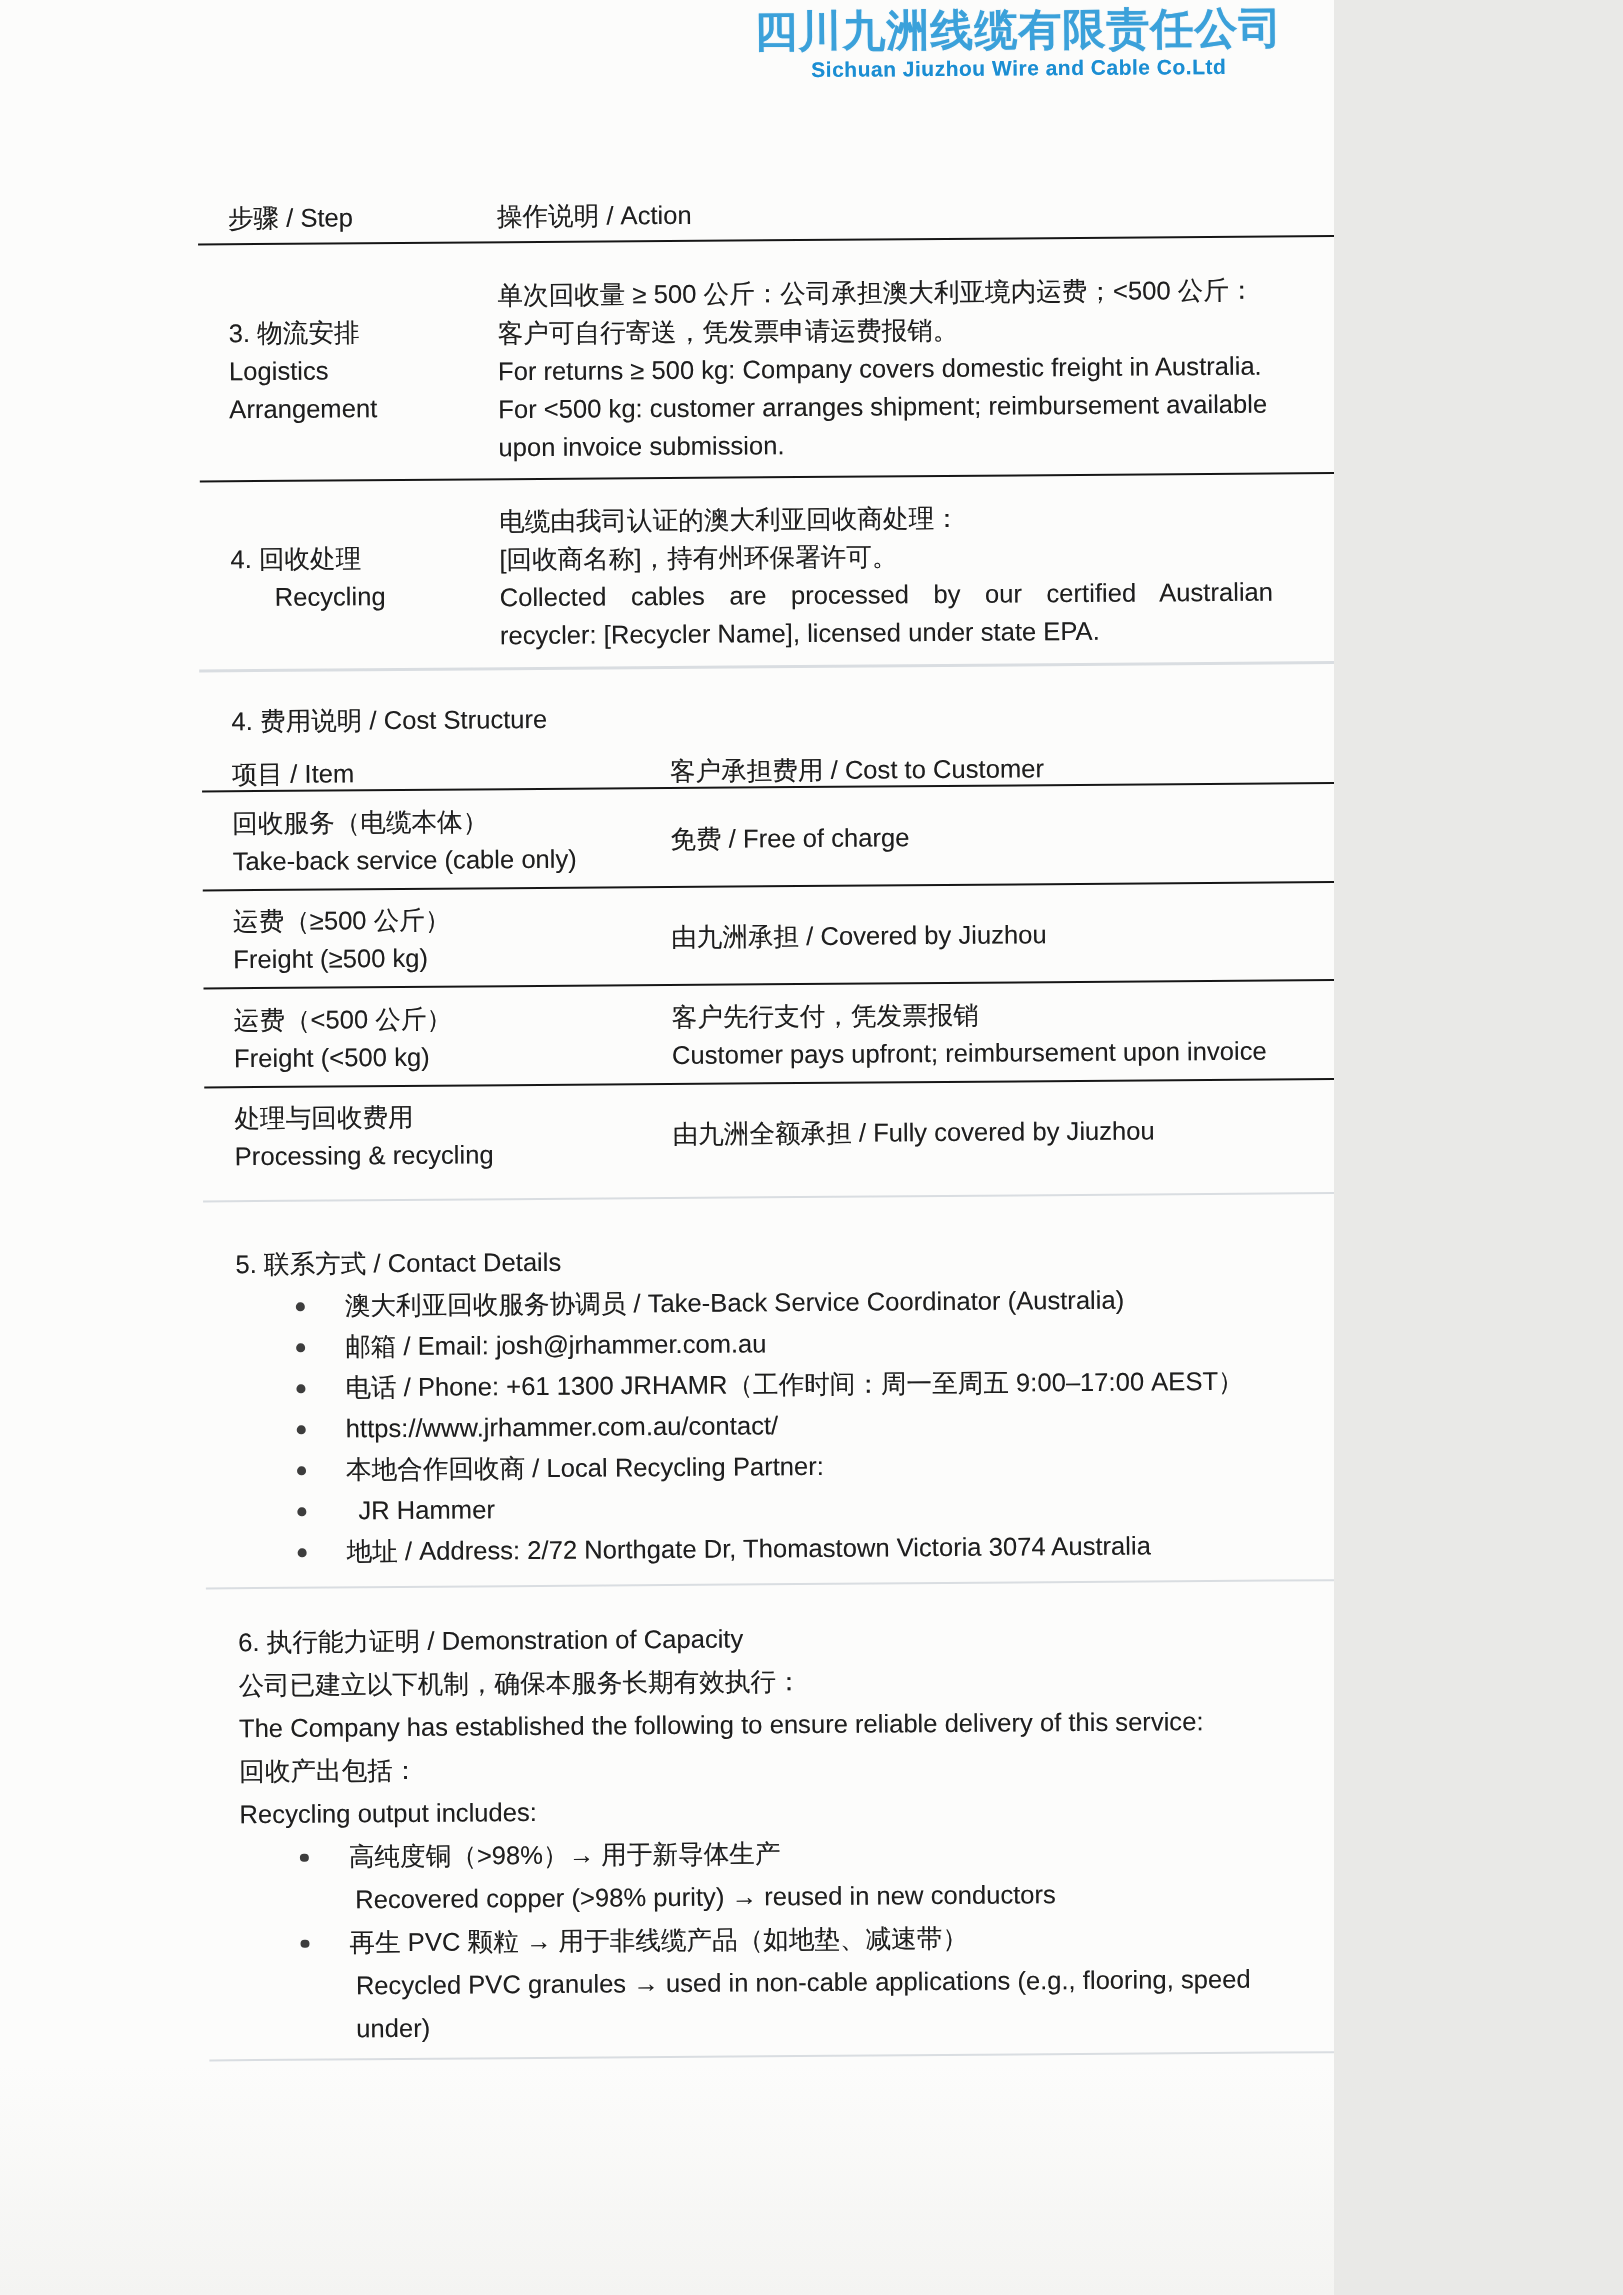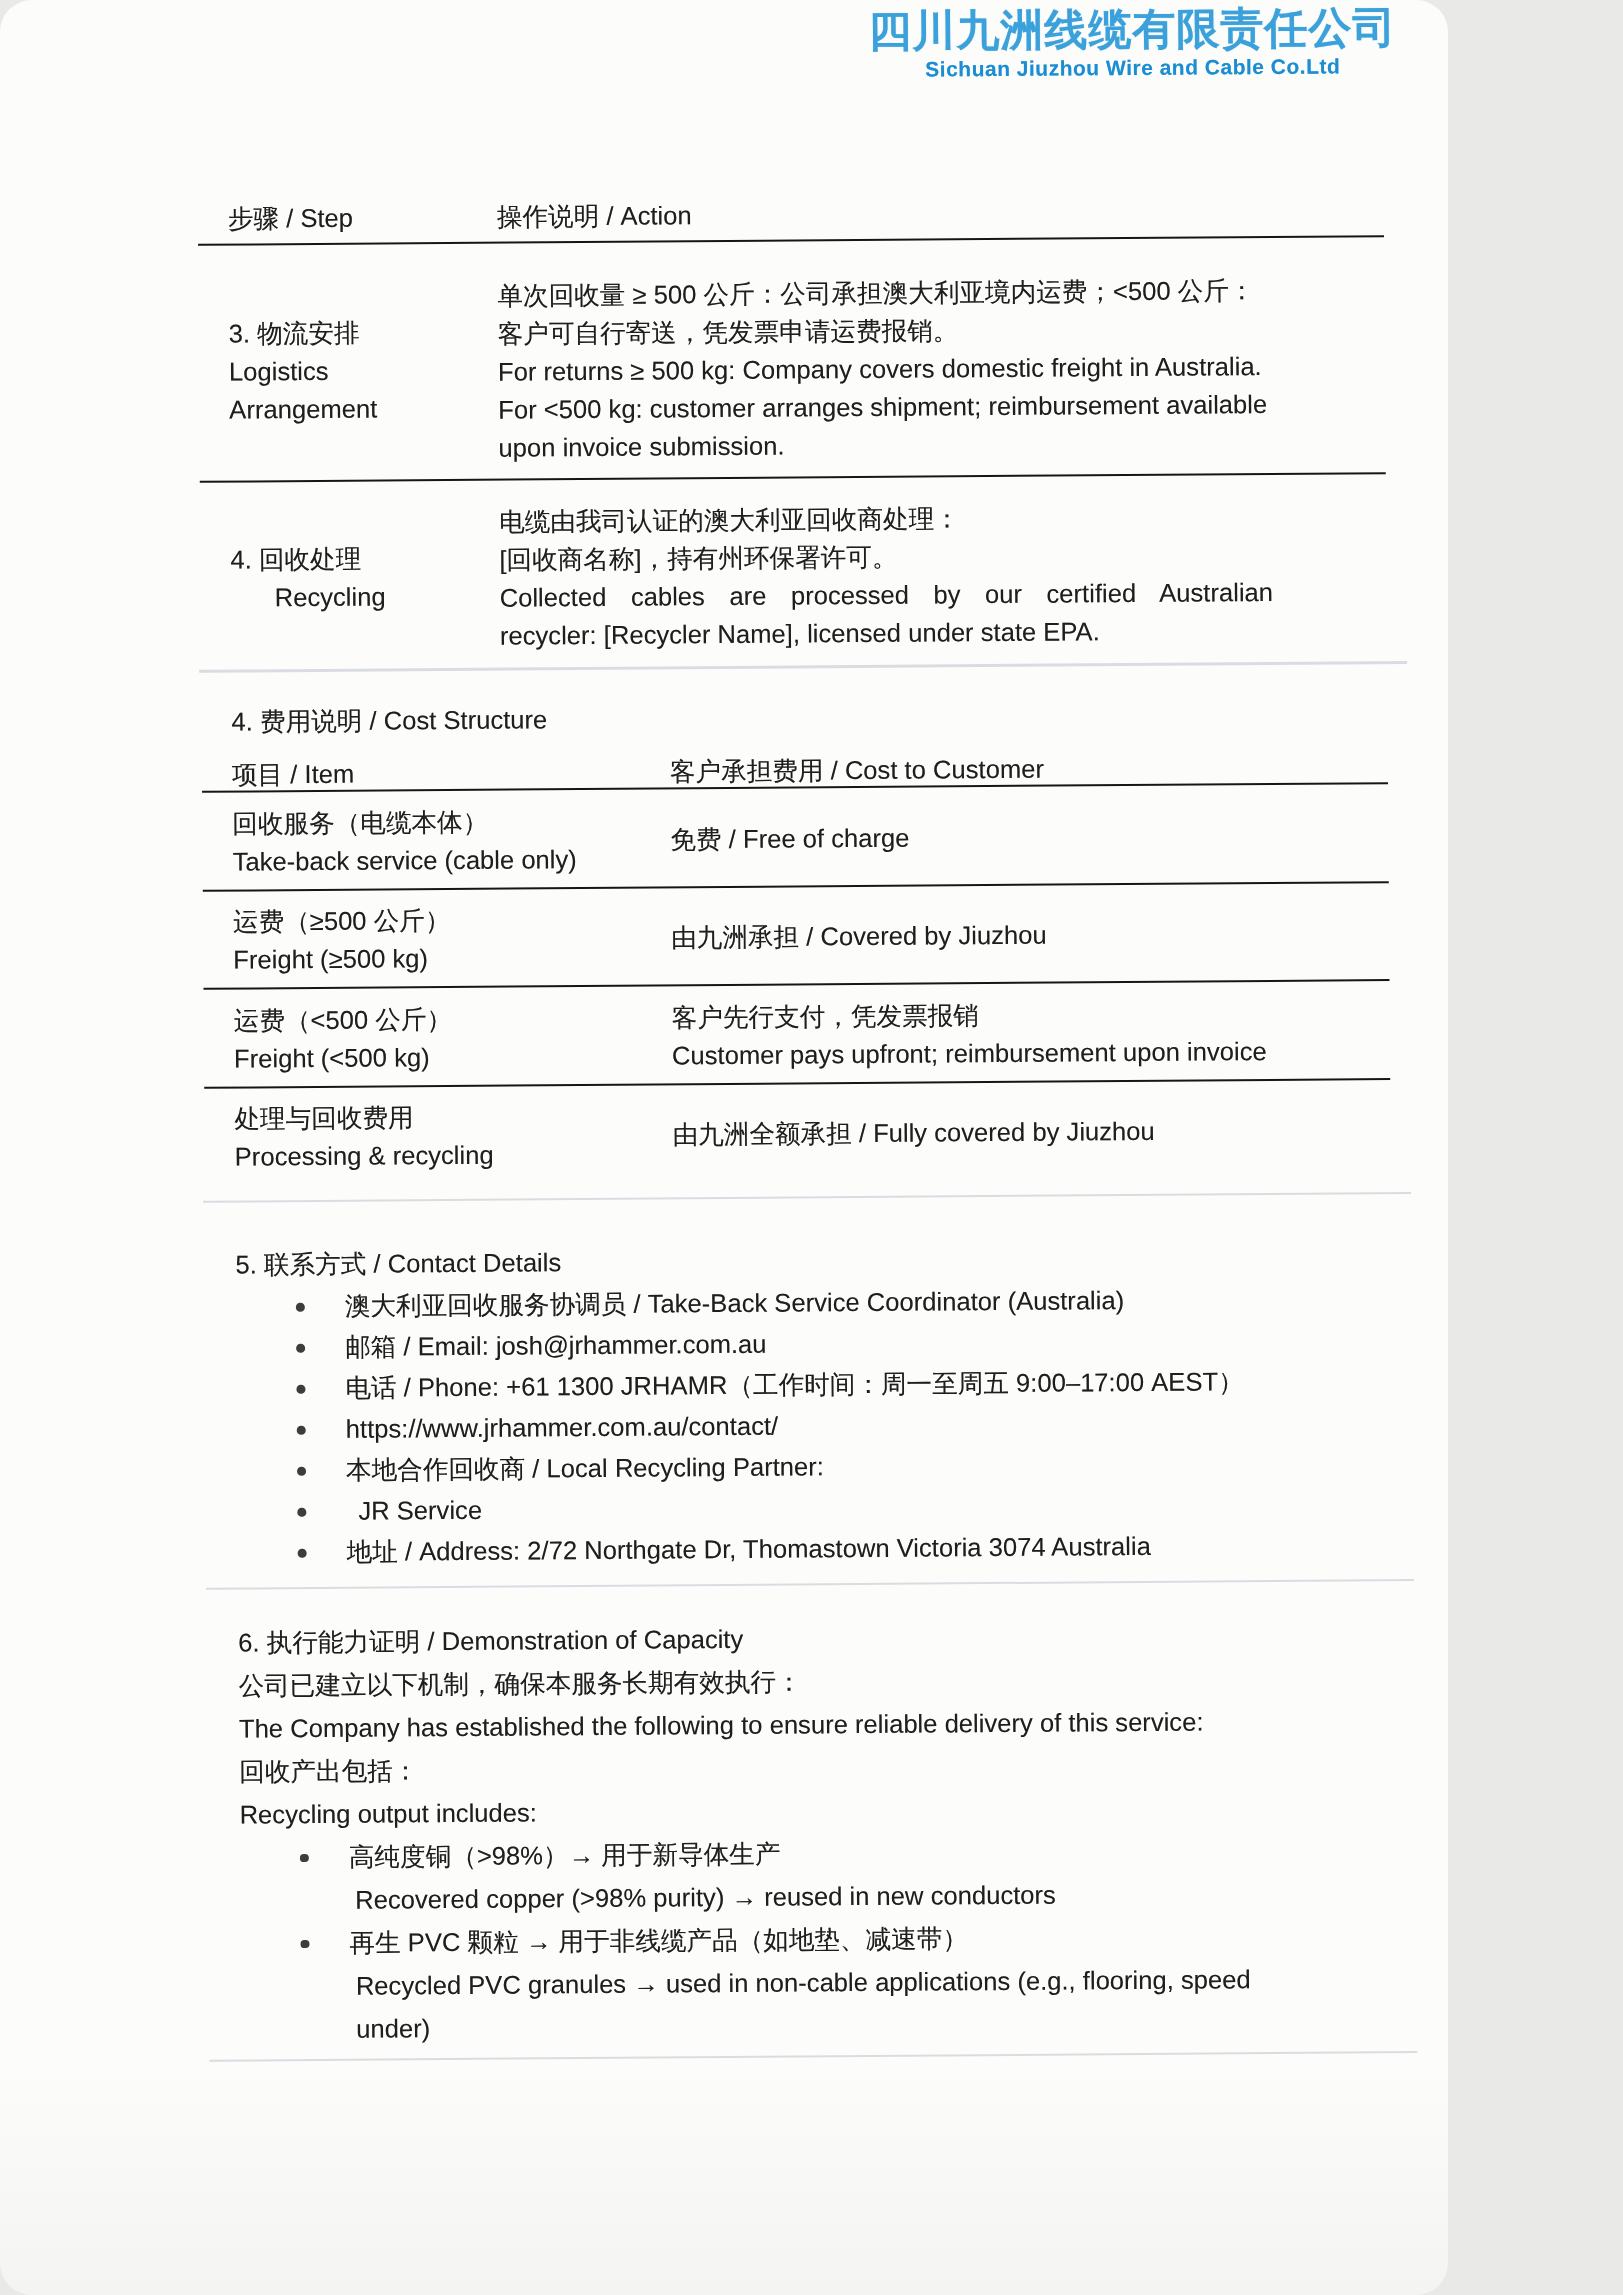--- a/index.html
+++ b/index.html
@@ -11,24 +11,23 @@
     --paper:#fcfcfb;
   }
   html,body{margin:0;padding:0;}
   body{
     font-family:"Liberation Sans","DejaVu Sans",sans-serif;
     color:var(--ink);
     background:#e9e9e7;
   }
   .page{
     position:relative;
-    width:1448px;height:2295px;
+    width:1334px;height:2295px;
     overflow:hidden;
     background:linear-gradient(180deg,var(--paper) 0%,var(--paper) 90%,#f4f4f2 100%);
-    border-radius:32px;
   }
   .sheet{
     position:absolute;inset:0;
     padding-left:233px;
     transform:rotate(-0.42deg);
     transform-origin:50% 40%;
   }
   .txt{ text-shadow:0 0 0.5px rgba(20,20,20,.38); }
 
   
@@ -213,21 +212,21 @@
         <div class="bullet-item">
           <span class="dot"></span>
           <span class="txt">https://www.jrhammer.com.au/contact/</span>
         </div>
         <div class="bullet-item">
           <span class="dot"></span>
           <span class="txt">本地合作回收商 / Local Recycling Partner:</span>
         </div>
         <div class="bullet-item xpad">
           <span class="dot"></span>
-          <span class="txt">JR Service</span>
+          <span class="txt">JR Hammer</span>
         </div>
         <div class="bullet-item">
           <span class="dot"></span>
           <span class="txt">地址 / Address: 2/72 Northgate Dr, Thomastown Victoria 3074 Australia</span>
         </div>
       </div>
       <div class="rule-light"></div>
     </section>
 
     <section class="capacity">

